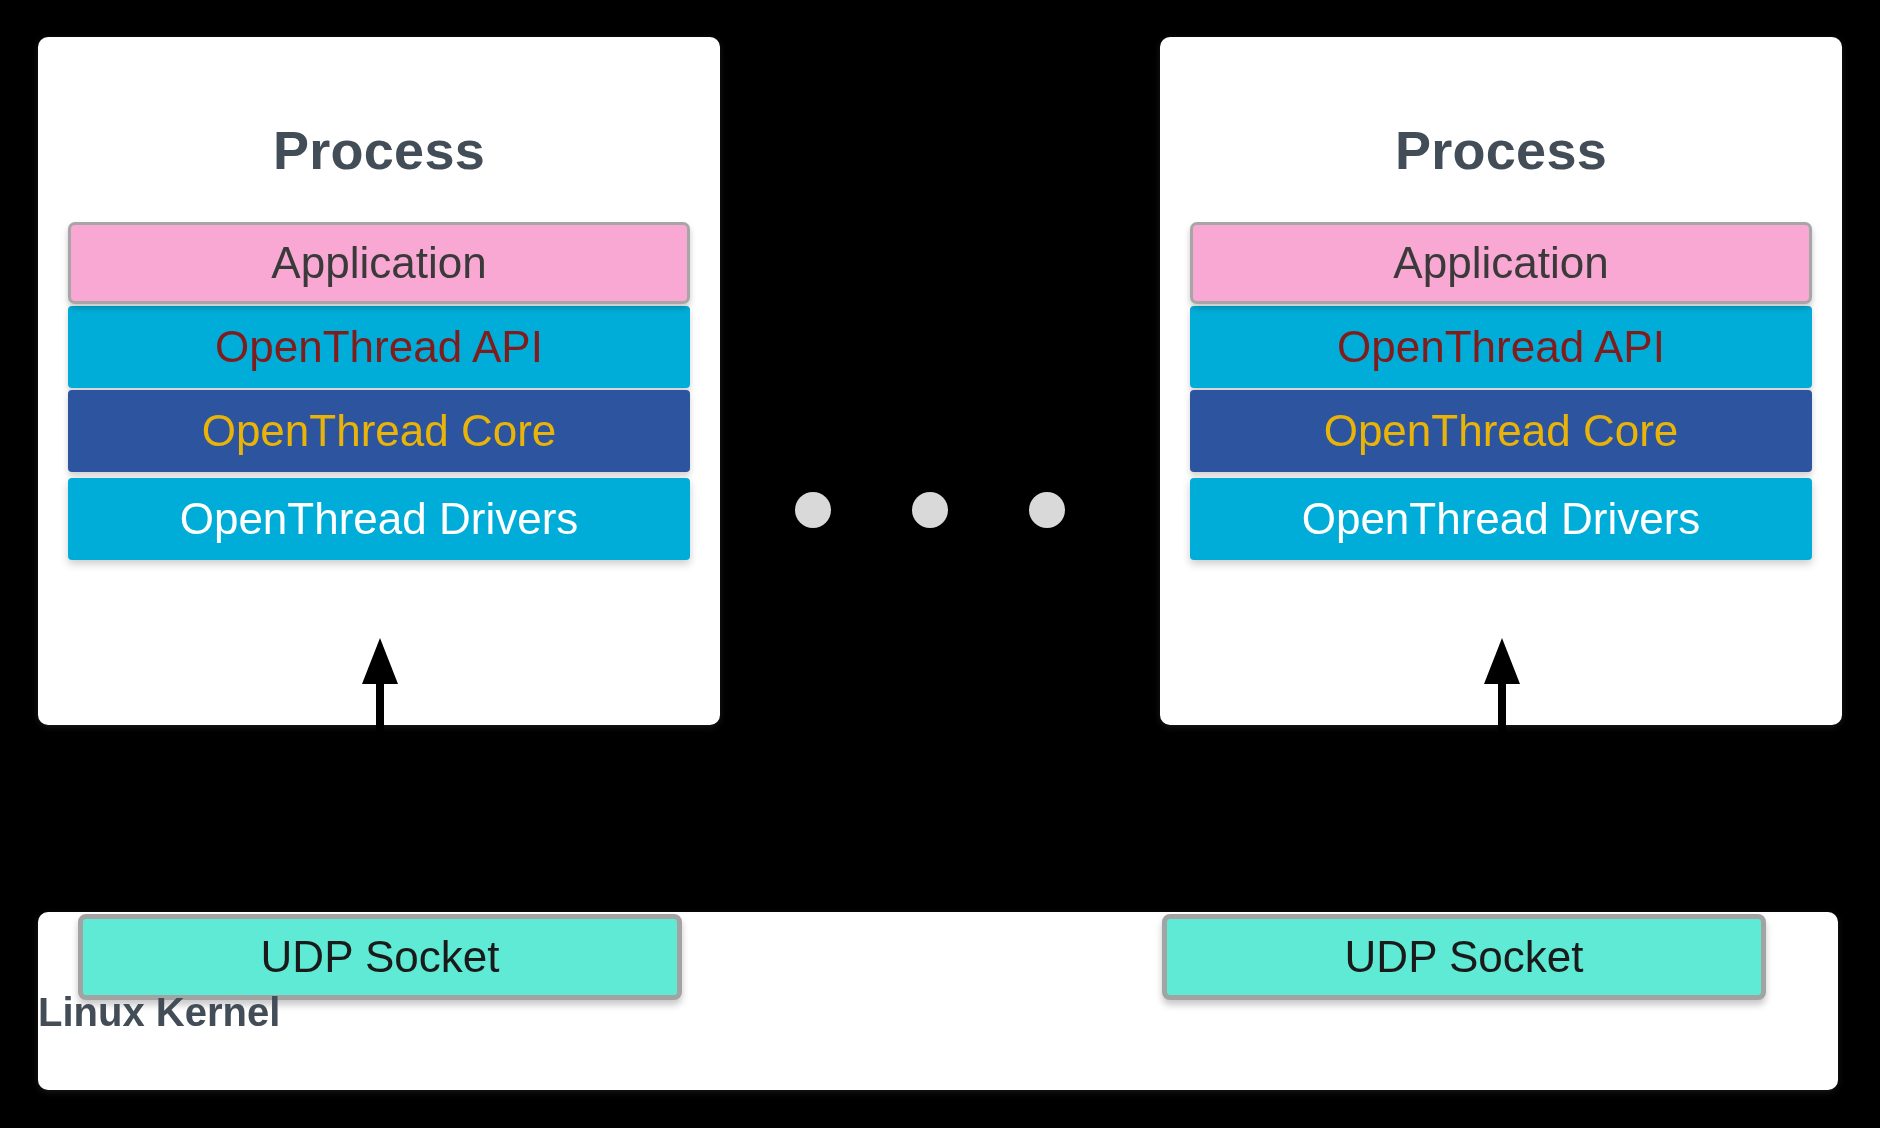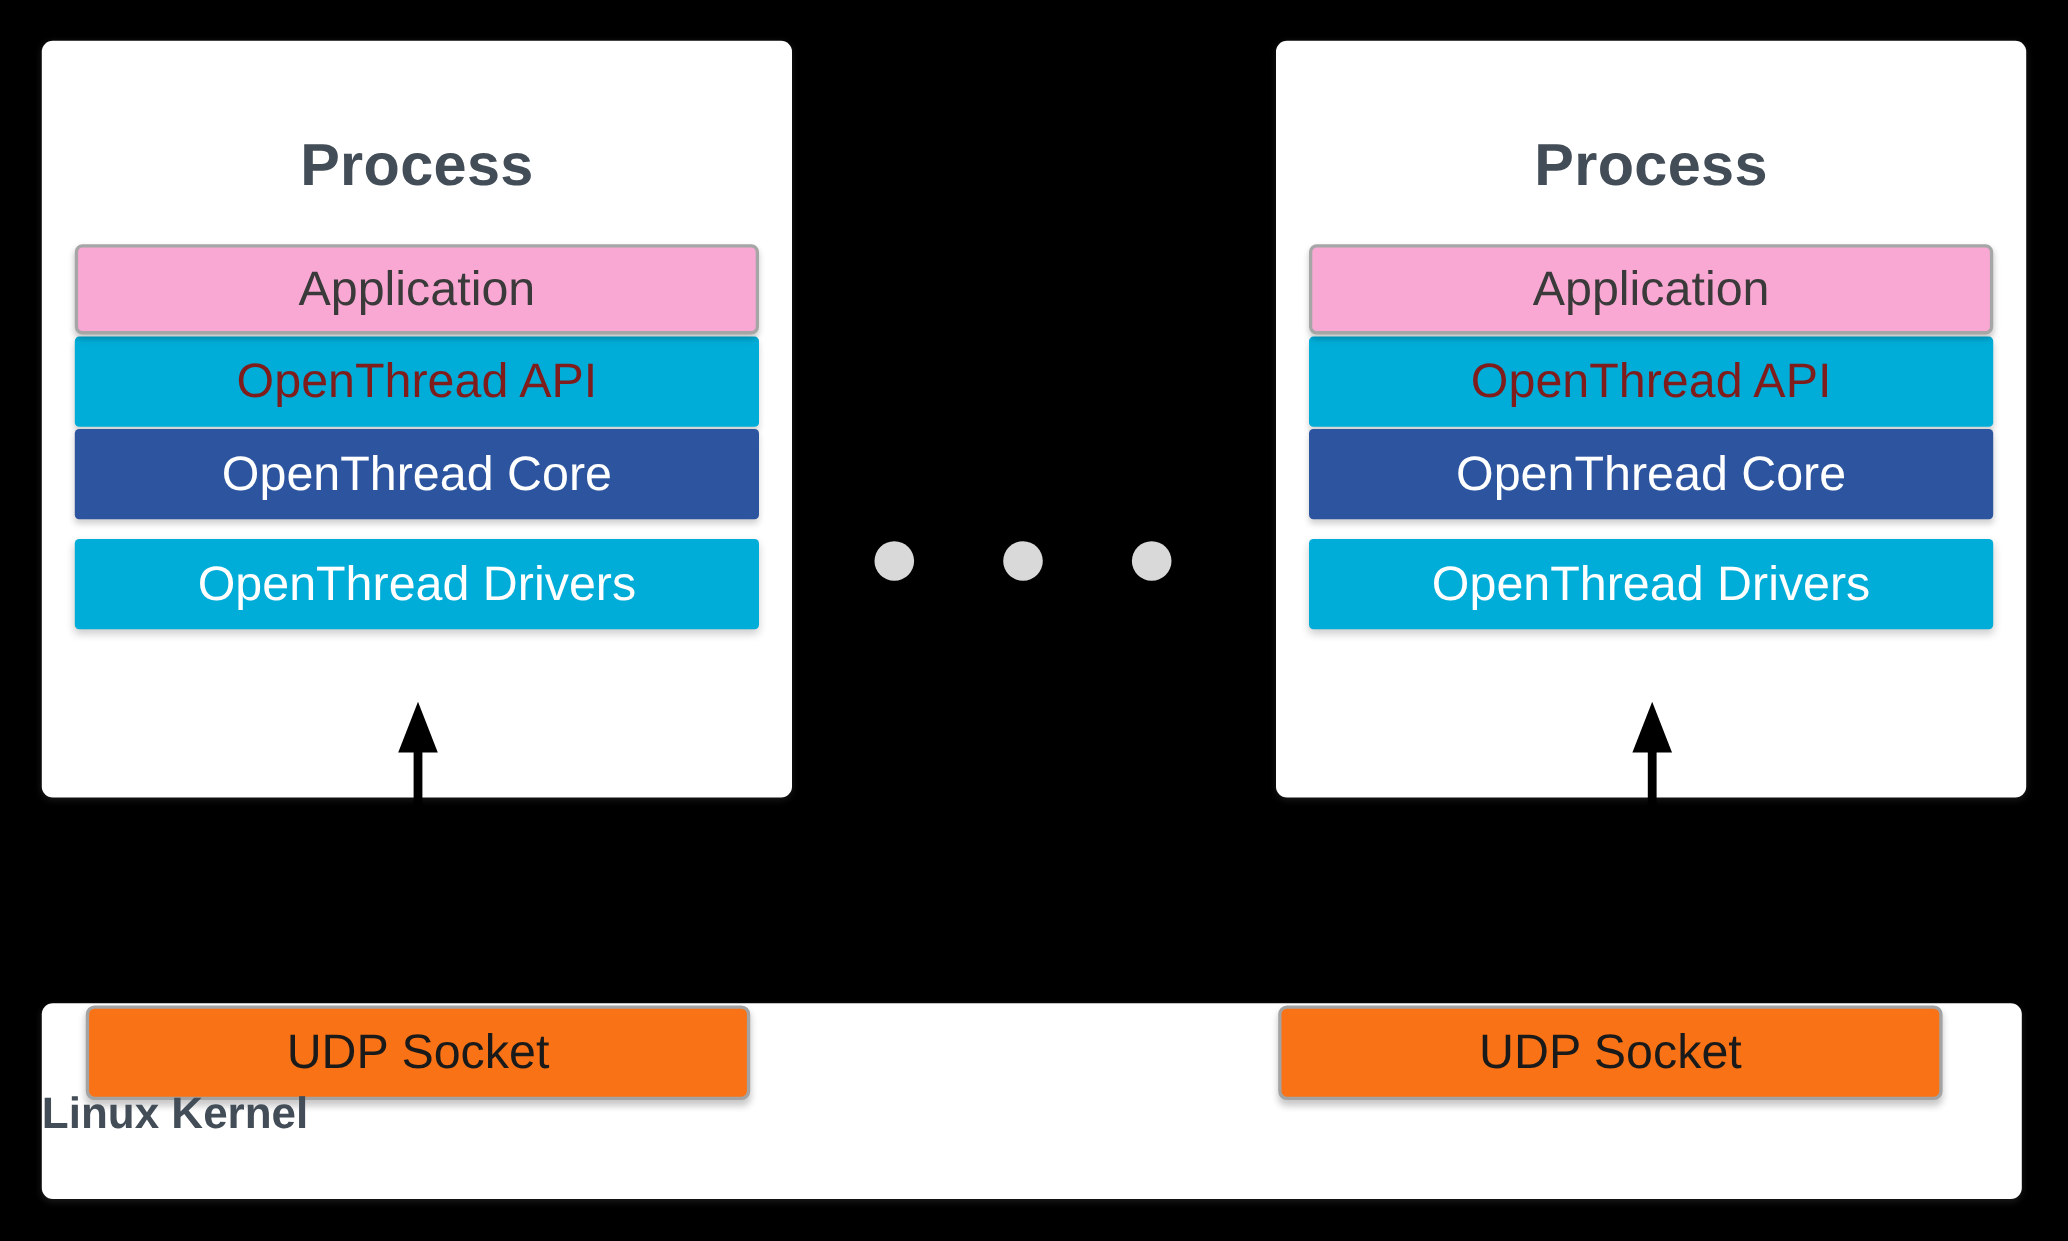--- a/index.html
+++ b/index.html
@@ -55,31 +55,31 @@
   .layer-api{
     background:#00ADD8;
     color:#7f1d1d;
     border-radius:4px;
     margin-top:2px;
     box-shadow:0 4px 6px rgba(0,0,0,0.18);
     z-index:2;
   }
   .layer-core{
     background:#2D559F;
-    color:#ffffff;
+    color:#eab308;
     border-radius:4px;
     margin-top:2px;
     box-shadow:0 4px 6px rgba(0,0,0,0.18);
     z-index:2;
   }
   .layer-drivers{
     background:#00ADD8;
     color:#FFFFFF;
     border-radius:4px;
-    margin-top:18px;
+    margin-top:6px;
     box-shadow:0 4px 8px rgba(0,0,0,0.20);
     z-index:2;
   }
 
   
   .dots{
     position:absolute;
     left:795px;top:400px;
     width:270px;height:220px;
     display:flex;
@@ -113,22 +113,22 @@
     text-align:left;
     font-size:40px;
     font-weight:bold;
     color:#434D57;
     line-height:1;
   }
   .udp-socket{
     position:absolute;
     top:2px;
     width:604px;height:86px;
-    background:#f97316;
-    border:3px solid #a3a3a3;
+    background:#5eead4;
+    border:5px solid #a3a3a3;
     border-radius:8px;
     box-sizing:border-box;
     display:flex;
     align-items:center;
     justify-content:center;
     font-size:44px;
     color:#1A1A1A;
     line-height:1;
     box-shadow:0 5px 7px rgba(0,0,0,0.22);
   }

